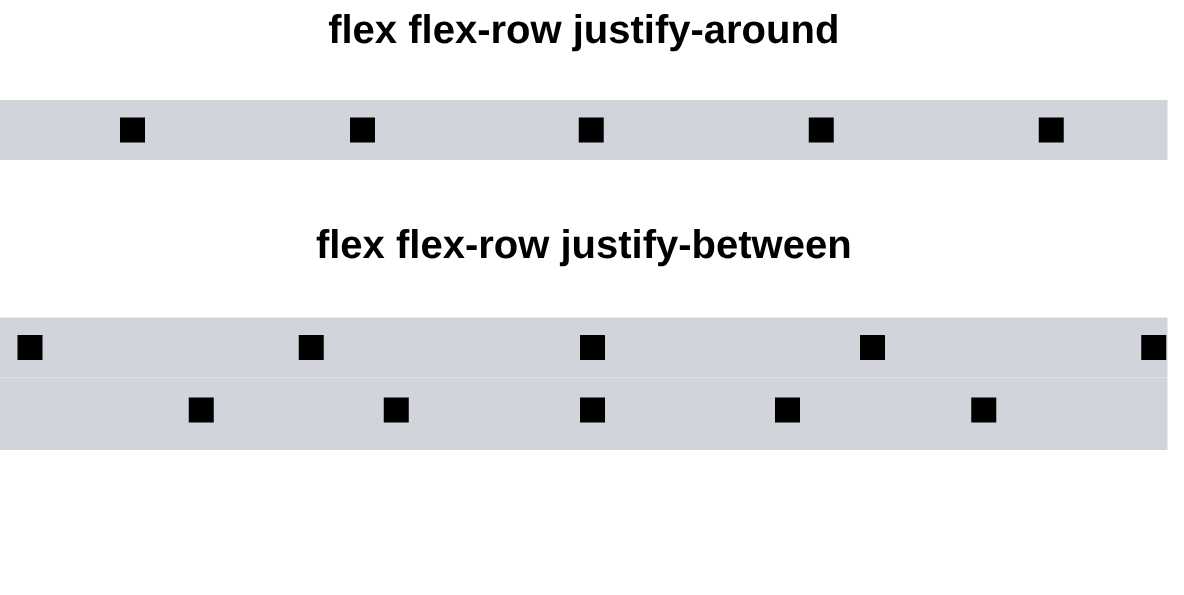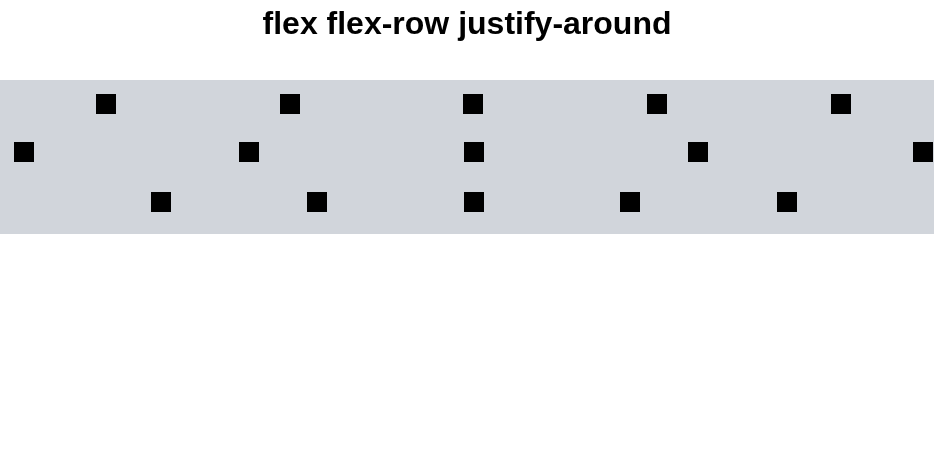--- a/index.html
+++ b/index.html
@@ -58,20 +58,21 @@
     <div class="bar" style="justify-content: space-around; background: rgb(209, 213, 219);">
         <span class="square" style="background: rgb(0, 0, 0);"></span>
         <span class="square" style="background: rgb(0, 0, 0);"></span>
         <span class="square" style="background: rgb(0, 0, 0);"></span>
         <span class="square" style="background: rgb(0, 0, 0);"></span>
         <span class="square" style="background: rgb(0, 0, 0);"></span>
       </div>
   </section>
 
   <section id="sec2">
+    <h2 class="section-title">flex flex-row justify-between</h2>
     <div class="bar" style="justify-content: space-between; background: rgb(209, 213, 219);">
         <span class="square" style="background: rgb(0, 0, 0);"></span>
         <span class="square" style="background: rgb(0, 0, 0);"></span>
         <span class="square" style="background: rgb(0, 0, 0);"></span>
         <span class="square" style="background: rgb(0, 0, 0);"></span>
         <span class="square" style="background: rgb(0, 0, 0);"></span>
       </div>
   </section>
 
   <section id="sec3">

